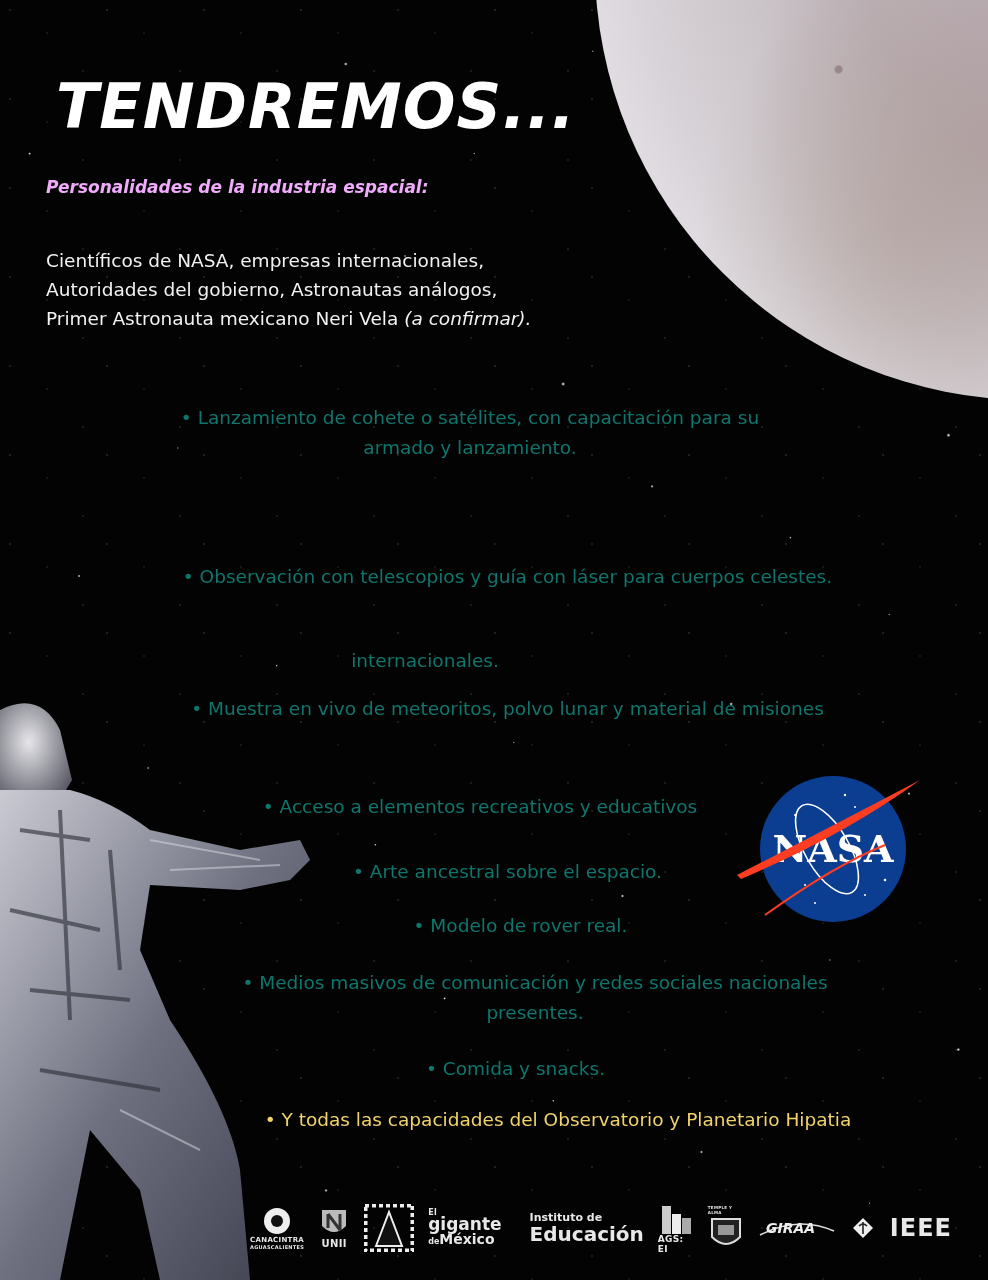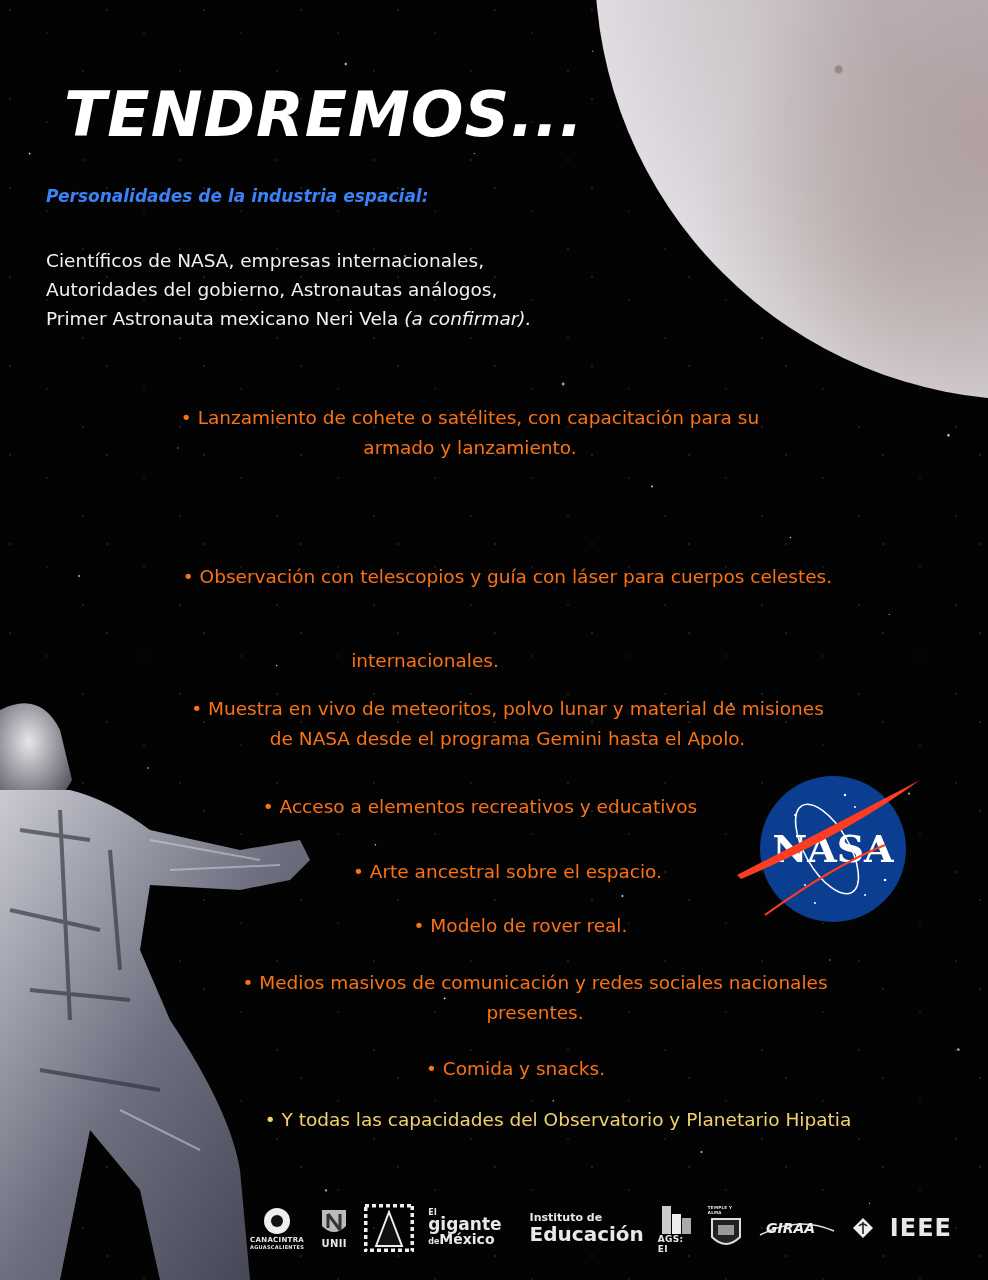--- a/index.html
+++ b/index.html
@@ -61,33 +61,33 @@
       radial-gradient(ellipse at 60% 55%, rgba(160,145,160,0.5), transparent 30%),
       radial-gradient(ellipse at 35% 80%, rgba(175,160,150,0.5), transparent 25%),
       radial-gradient(circle at 65% 45%, #cfc6cc 0%, #bdb3b8 40%, #d8d3d8 70%, #f0eff3 92%, #f6f6f8 100%);
   }
   .astronaut {
     position:absolute; left:0; top:690px; width:340px; height:590px;
   }
   .title {
     position:absolute; left:48px; top:62px;
     font-family:"DejaVu Sans", sans-serif; font-weight:bold; font-style:italic;
-    font-size:62px; letter-spacing:1px; color:#ffffff; margin:16px;
+    font-size:62px; letter-spacing:1px; color:#ffffff; margin:8px;
   }
   .subheading {
-    position:absolute; left:46px; top:186px;
-    font-weight:bold; font-style:italic; font-size:17px; color:#3b82f6; margin:0;text-align:right;
+    position:absolute; left:46px; top:177px;
+    font-weight:bold; font-style:italic; font-size:17px; color:#f0abfc; margin:0;text-align:right;
   }
   .intro {
     position:absolute; left:46px; top:246px; width:500px;
     font-size:18.5px; line-height:29px; color:#f2f2f2; margin:0;
   }
   .intro em { font-style:italic; }
   .item {
-    position:absolute; text-align:center; font-size:18.5px; line-height:30px; color:#f97316;
+    position:absolute; text-align:center; font-size:18.5px; line-height:30px; color:#0f766e;
     margin:0; white-space:nowrap;
   }
   .item.gold { color:#f2d36b; }
   .nasa {
     position:absolute; left:735px; top:775px; width:190px; height:150px;
   }
   .logos {
     position:absolute; left:250px; top:1198px; width:700px; height:60px;
     display:flex; align-items:center; gap:14px; color:#e8e8e8;
   }
@@ -126,21 +126,21 @@
 </svg>
 
 <h1 class="title">TENDREMOS...</h1>
 <p class="subheading">Personalidades de la industria espacial:</p>
 <p class="intro"><span>Científicos de NASA, empresas internacionales, Autoridades del gobierno, Astronautas análogos, Primer Astronauta mexicano Neri Vela </span><em>(a confirmar).</em></p>
 
 <p class="item" style="left:155px; top:403px; width:630px;"><span>• Lanzamiento de cohete o satélites, con capacitación para su</span><br><span>armado y lanzamiento.</span></p>
 <p class="item" style="left:155px; top:481px; width:610px;"><br></p>
 <p class="item" style="left:160px; top:562px; width:695px;">• Observación con telescopios y guía con láser para cuerpos celestes.</p>
 <p class="item" style="left:150px; top:616px; width:550px;"><br><span>internacionales.</span></p>
-<p class="item" style="left:160px; top:694px; width:695px;"><span>• Muestra en vivo de meteoritos, polvo lunar y material de misiones</span><br><span>de NASA desde el programa Gemini hasta el Apolo.</span></p>
+<p class="item" style="left:160px; top:694px; width:695px;"><span>• Muestra en vivo de meteoritos, polvo lunar y material de misiones</span><br></p>
 <p class="item" style="left:245px; top:792px; width:470px;">• Acceso a elementos recreativos y educativos</p>
 <p class="item" style="left:340px; top:857px; width:335px;">• Arte ancestral sobre el espacio.</p>
 <p class="item" style="left:408px; top:911px; width:225px;">• Modelo de rover real.</p>
 <p class="item" style="left:215px; top:968px; width:640px;"><span>• Medios masivos de comunicación y redes sociales nacionales</span><br><span>presentes.</span></p>
 <p class="item" style="left:418px; top:1054px; width:195px;">• Comida y snacks.</p>
 <p class="item gold" style="left:238px; top:1105px; width:640px;">•  Y  todas las capacidades del Observatorio y Planetario Hipatia</p>
 
 <svg class="nasa" viewBox="0 0 190 150">
   <circle cx="98" cy="74" r="73" fill="#0b3d91"></circle>
   <ellipse cx="92" cy="74" rx="22" ry="50" transform="rotate(-30 92 74)" fill="none" stroke="#ffffff" stroke-width="1.5"></ellipse>

